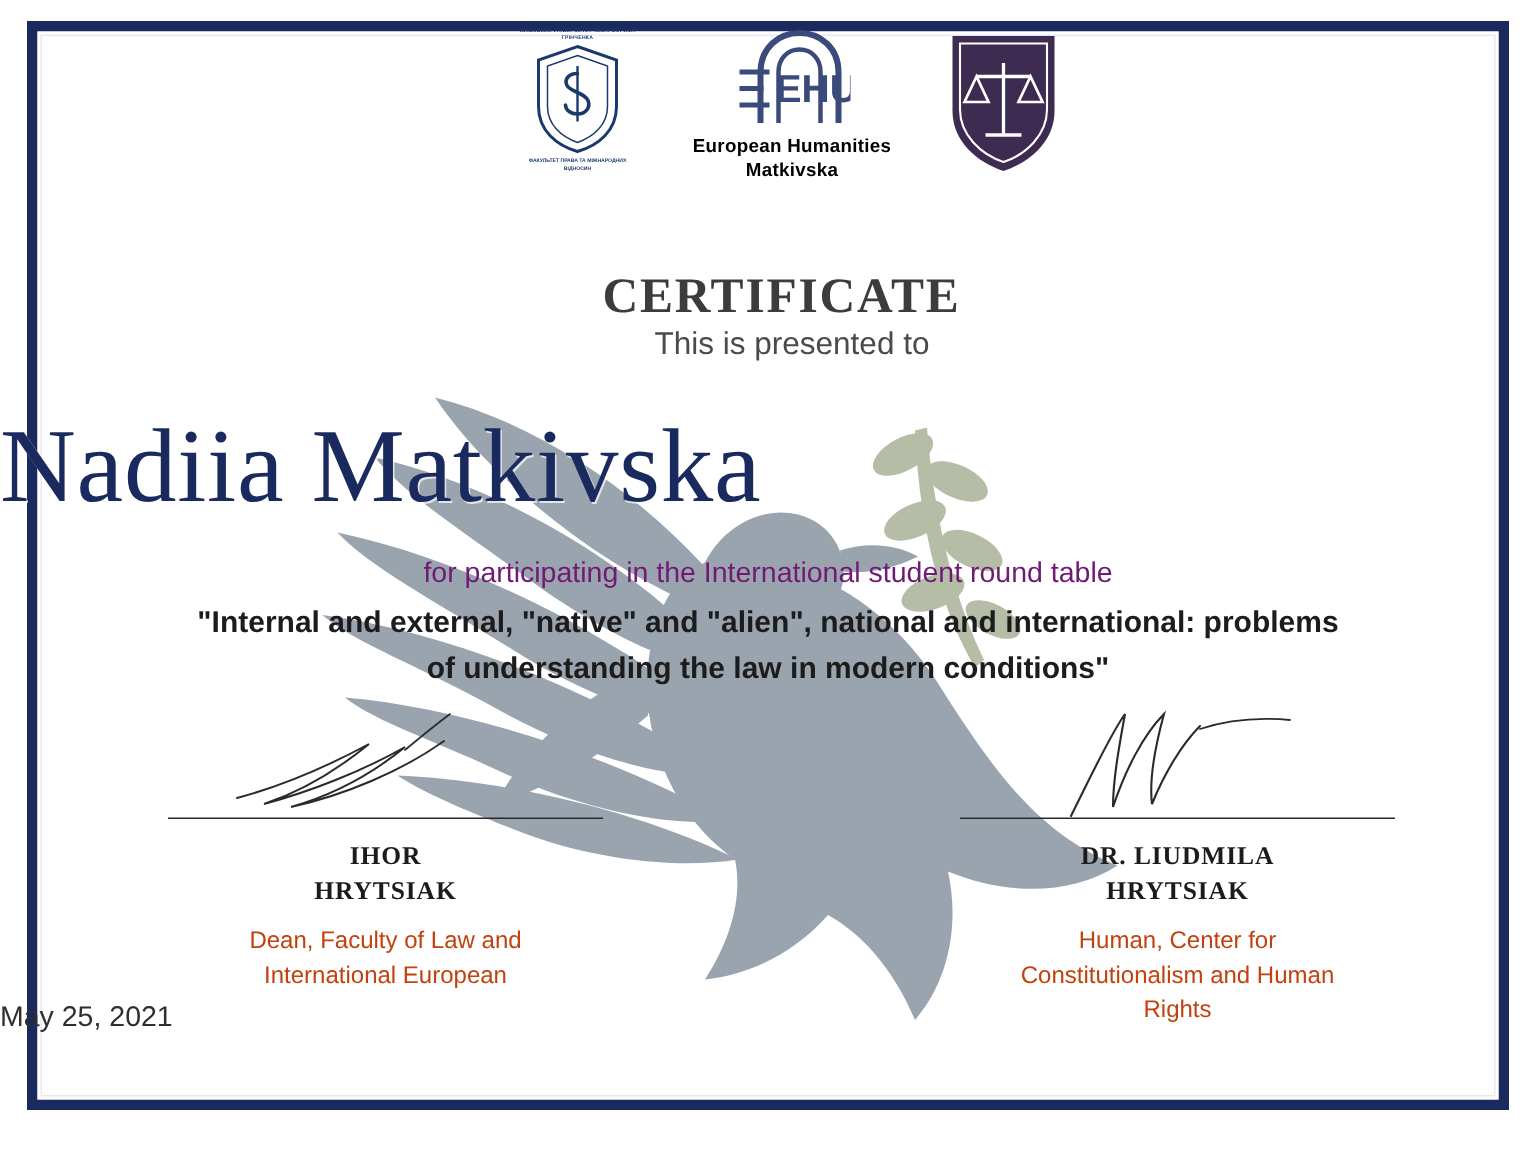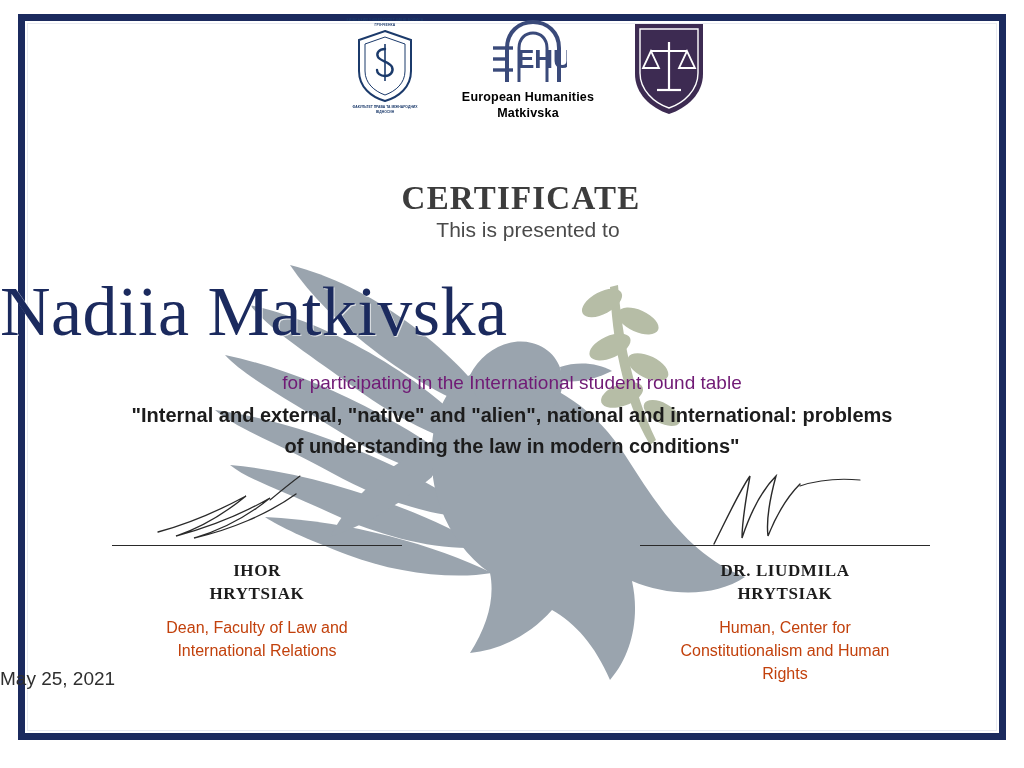--- a/index.html
+++ b/index.html
@@ -279,21 +279,21 @@
     </svg>
 
     <div class="sig-block sig-left">
       <div class="sig-line"></div>
       <div class="sig-name">
         <span>IHOR</span><br>
         <span>HRYTSIAK</span>
       </div>
       <div class="sig-role">
         <span>Dean, Faculty of Law and</span><br>
-        <span>International Relations</span>
+        <span>International European</span>
       </div>
     </div>
 
     <div class="sig-block sig-right">
       <div class="sig-line"></div>
       <div class="sig-name">
         <span>DR. LIUDMILA</span><br>
         <span>HRYTSIAK</span>
       </div>
       <div class="sig-role">

